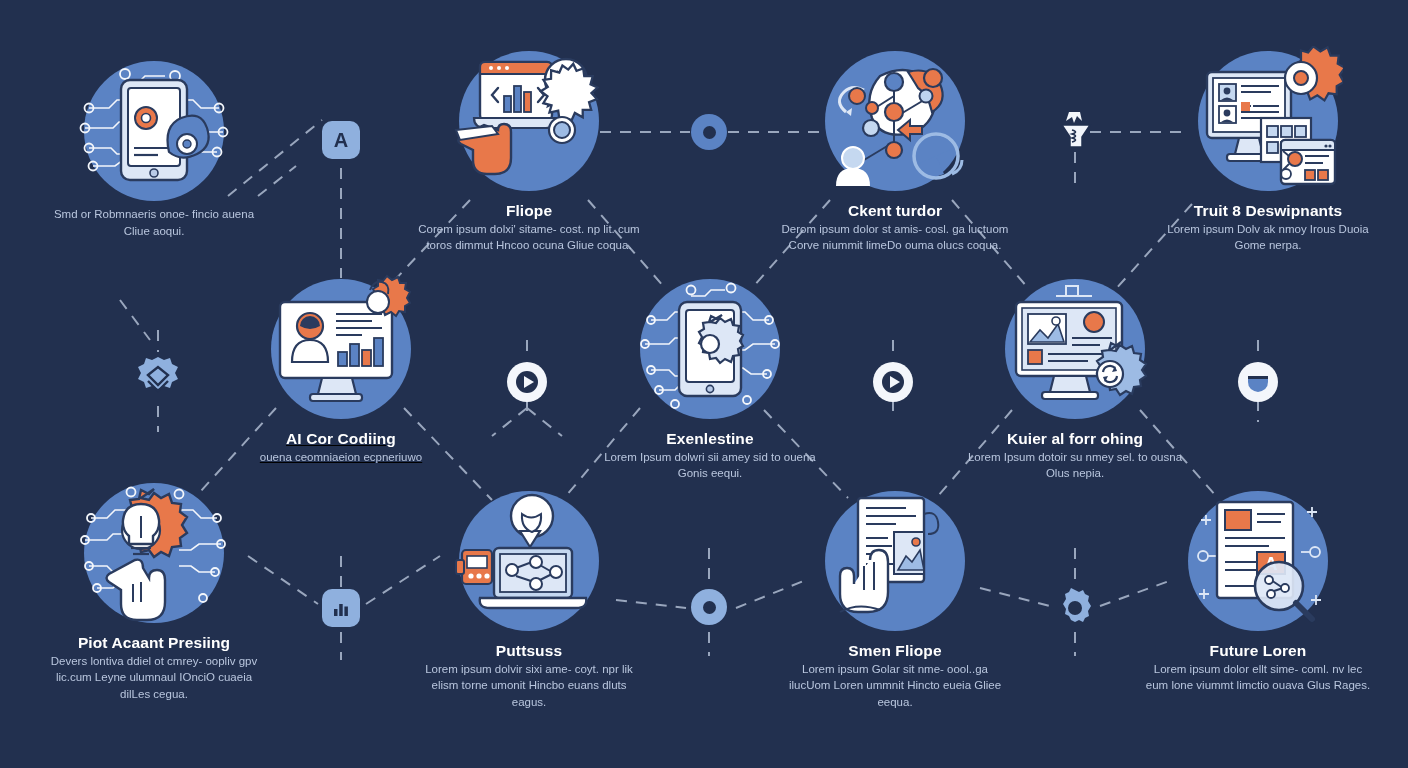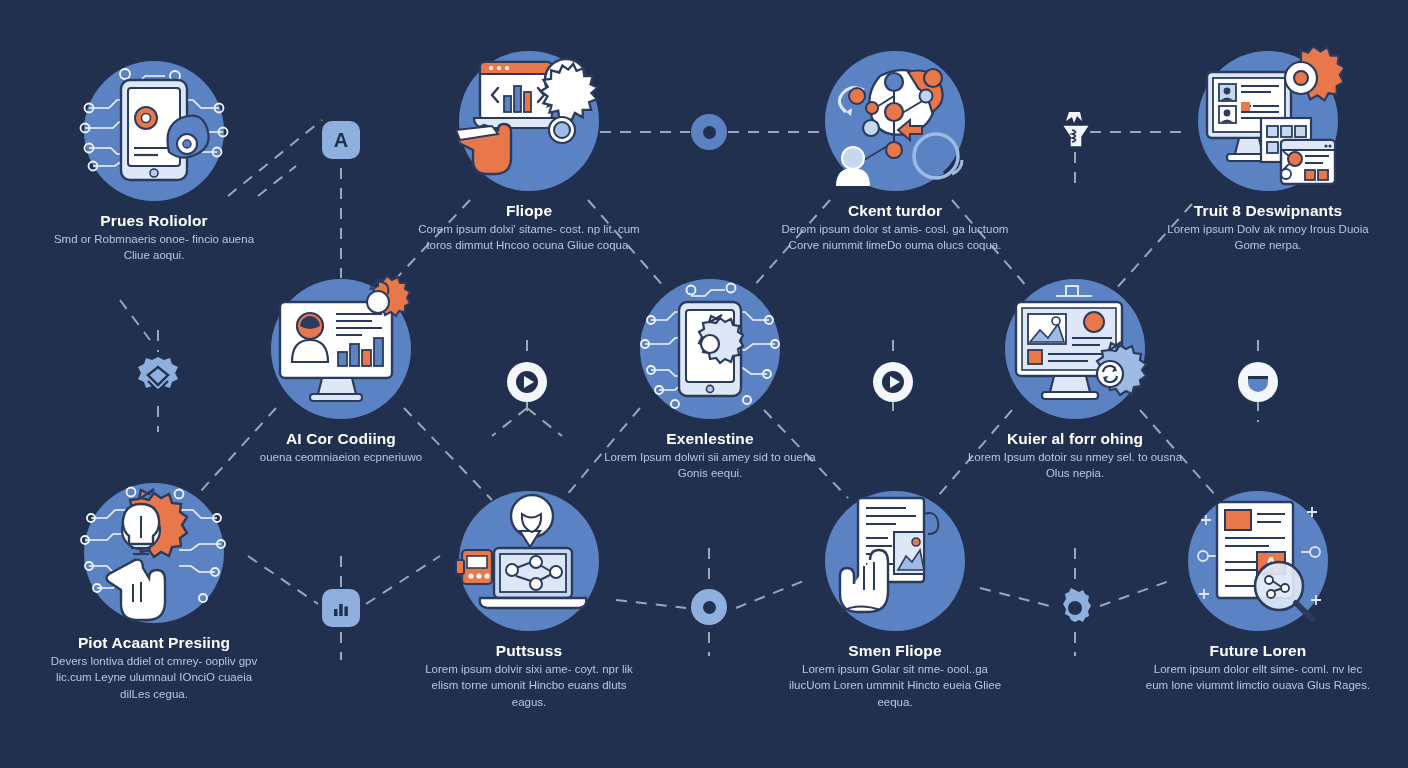--- a/index.html
+++ b/index.html
@@ -142,21 +142,20 @@
         </g>
         <g fill="#e8784a" stroke="#2a3b5e" stroke-width="2">
           <circle cx="67" cy="62" r="11"></circle>
         </g>
         <circle cx="67" cy="62" r="4.5" fill="#ffffff" stroke="#2a3b5e" stroke-width="1.6"></circle>
         <path d="M90 96 q-6 -26 12 -34 q20 -8 26 10 q6 18 -10 26 q-16 8 -28 -2 z" fill="#5b83c4" stroke="#2a3b5e" stroke-width="2.2"></path>
         <circle cx="108" cy="88" r="10" fill="#ffffff" stroke="#2a3b5e" stroke-width="2"></circle>
         <circle cx="108" cy="88" r="4" fill="#5b83c4" stroke="#2a3b5e" stroke-width="1.4"></circle>
       </svg>
     </div>
-    <div class="title">Prues Roliolor</div>
     <div class="desc">Smd or Robmnaeris onoe- fincio  auena Cliue aoqui.</div>
   </div>
 
   <div class="node" style="left:399px;top:46px;">
     <div class="circle-wrap">
       <div class="disc"></div>
       <svg class="art" viewBox="0 0 150 150">
         <rect x="26" y="16" width="72" height="58" rx="5" fill="#ffffff" stroke="#2a3b5e" stroke-width="2.4"></rect>
         <path d="M26 21 a5 5 0 0 1 5-5 h62 a5 5 0 0 1 5 5 v7 h-72 z" fill="#e8784a" stroke="#2a3b5e" stroke-width="2.2"></path>
         <g fill="#ffffff">
@@ -280,21 +279,21 @@
         <g fill="#e8784a" stroke="#2a3b5e" stroke-width="1.8">
           <rect x="112" y="124" width="10" height="10"></rect>
             <rect x="125" y="124" width="10" height="10"></rect>
         </g>
       </svg>
     </div>
     <div class="title">Truit 8 Deswipnants</div>
     <div class="desc">Lorem  ipsum Dolv ak nmoy Irous Duoia Gome nerpa.</div>
   </div>
 
-  <div class="node" style="left:211px;top:274px;">
+  <div class="node" style="left:211px;top:274px;text-decoration:underline;">
     <div class="circle-wrap">
       <div class="disc"></div>
       <svg class="art" viewBox="0 0 150 150">
         <rect x="14" y="28" width="112" height="76" rx="5" fill="#ffffff" stroke="#2a3b5e" stroke-width="2.4"></rect>
         <path d="M56 104 h30 l4 16 h-38 z" fill="#dde7f6" stroke="#2a3b5e" stroke-width="2.2"></path>
         <rect x="44" y="120" width="52" height="7" rx="3" fill="#dde7f6" stroke="#2a3b5e" stroke-width="2.2"></rect>
         <circle cx="44" cy="52" r="13" fill="#e8784a" stroke="#2a3b5e" stroke-width="2.2"></circle>
         <path d="M26 88 q0 -22 18 -22 q18 0 18 22 z" fill="#ffffff" stroke="#2a3b5e" stroke-width="2.2"></path>
         <path d="M34 52 a10 10 0 0 1 20 0 q-10 6 -20 0 z" fill="#2a3b5e"></path>
         <g stroke="#2a3b5e" stroke-width="2" fill="none">

